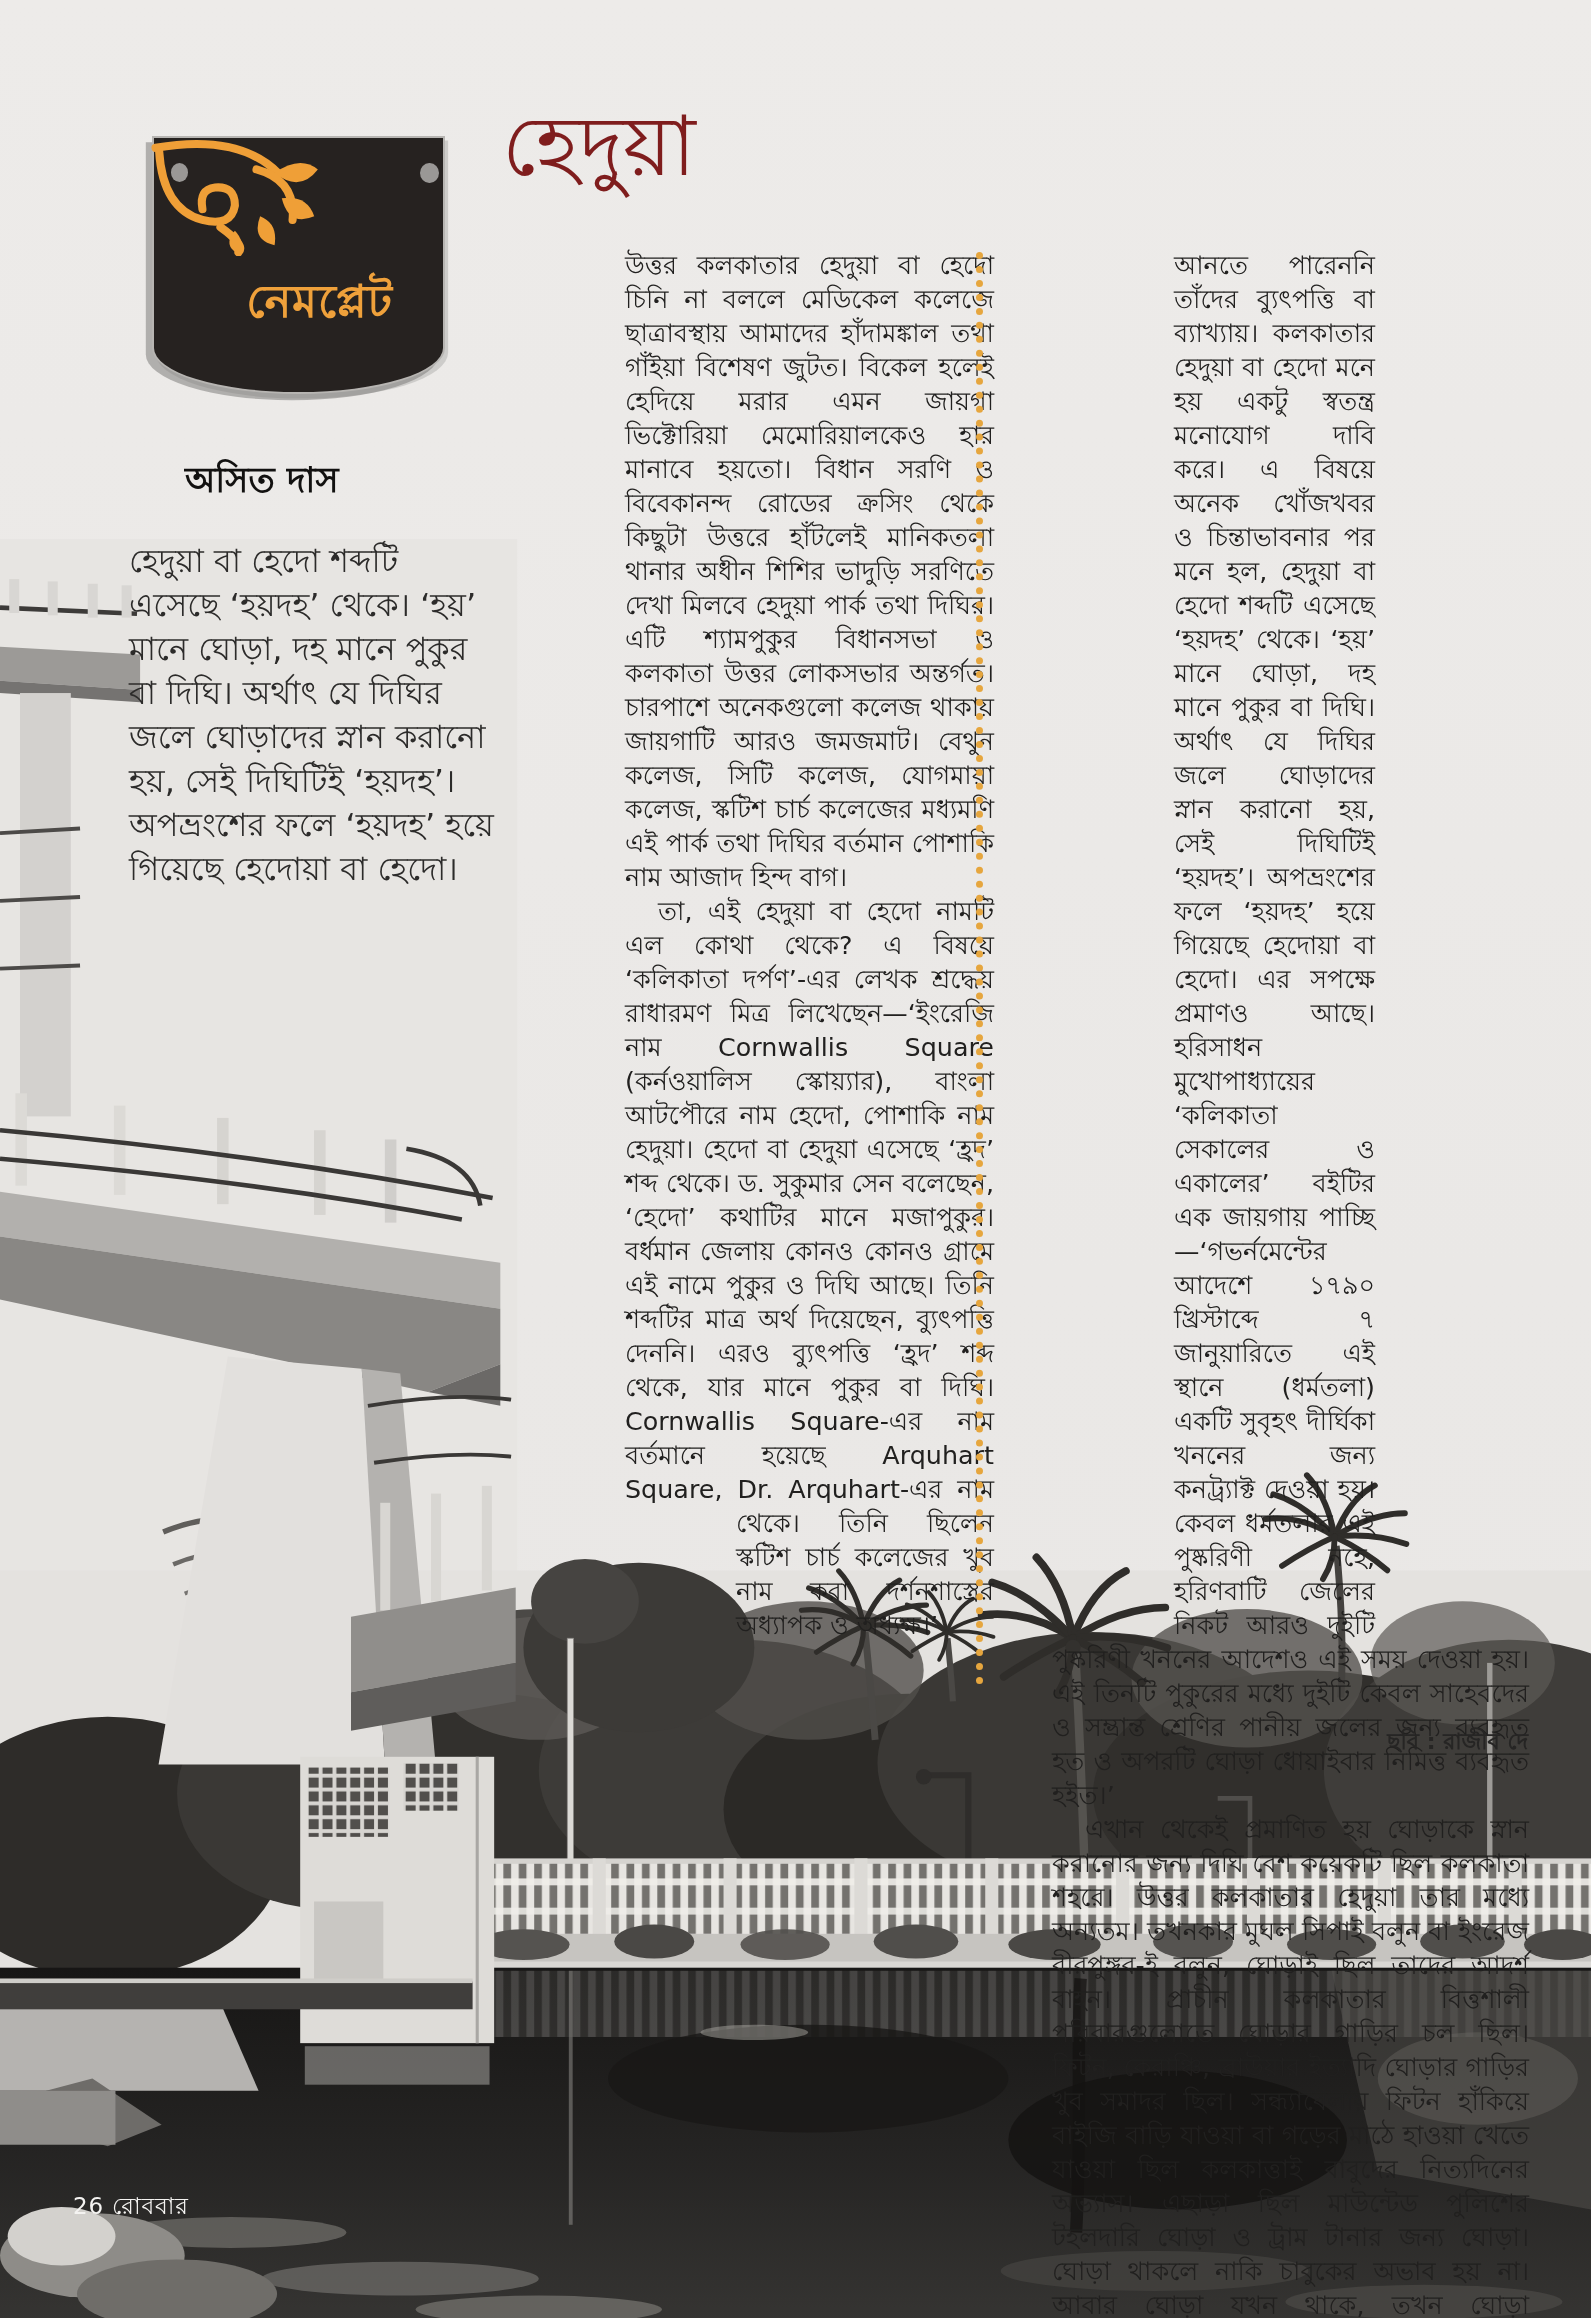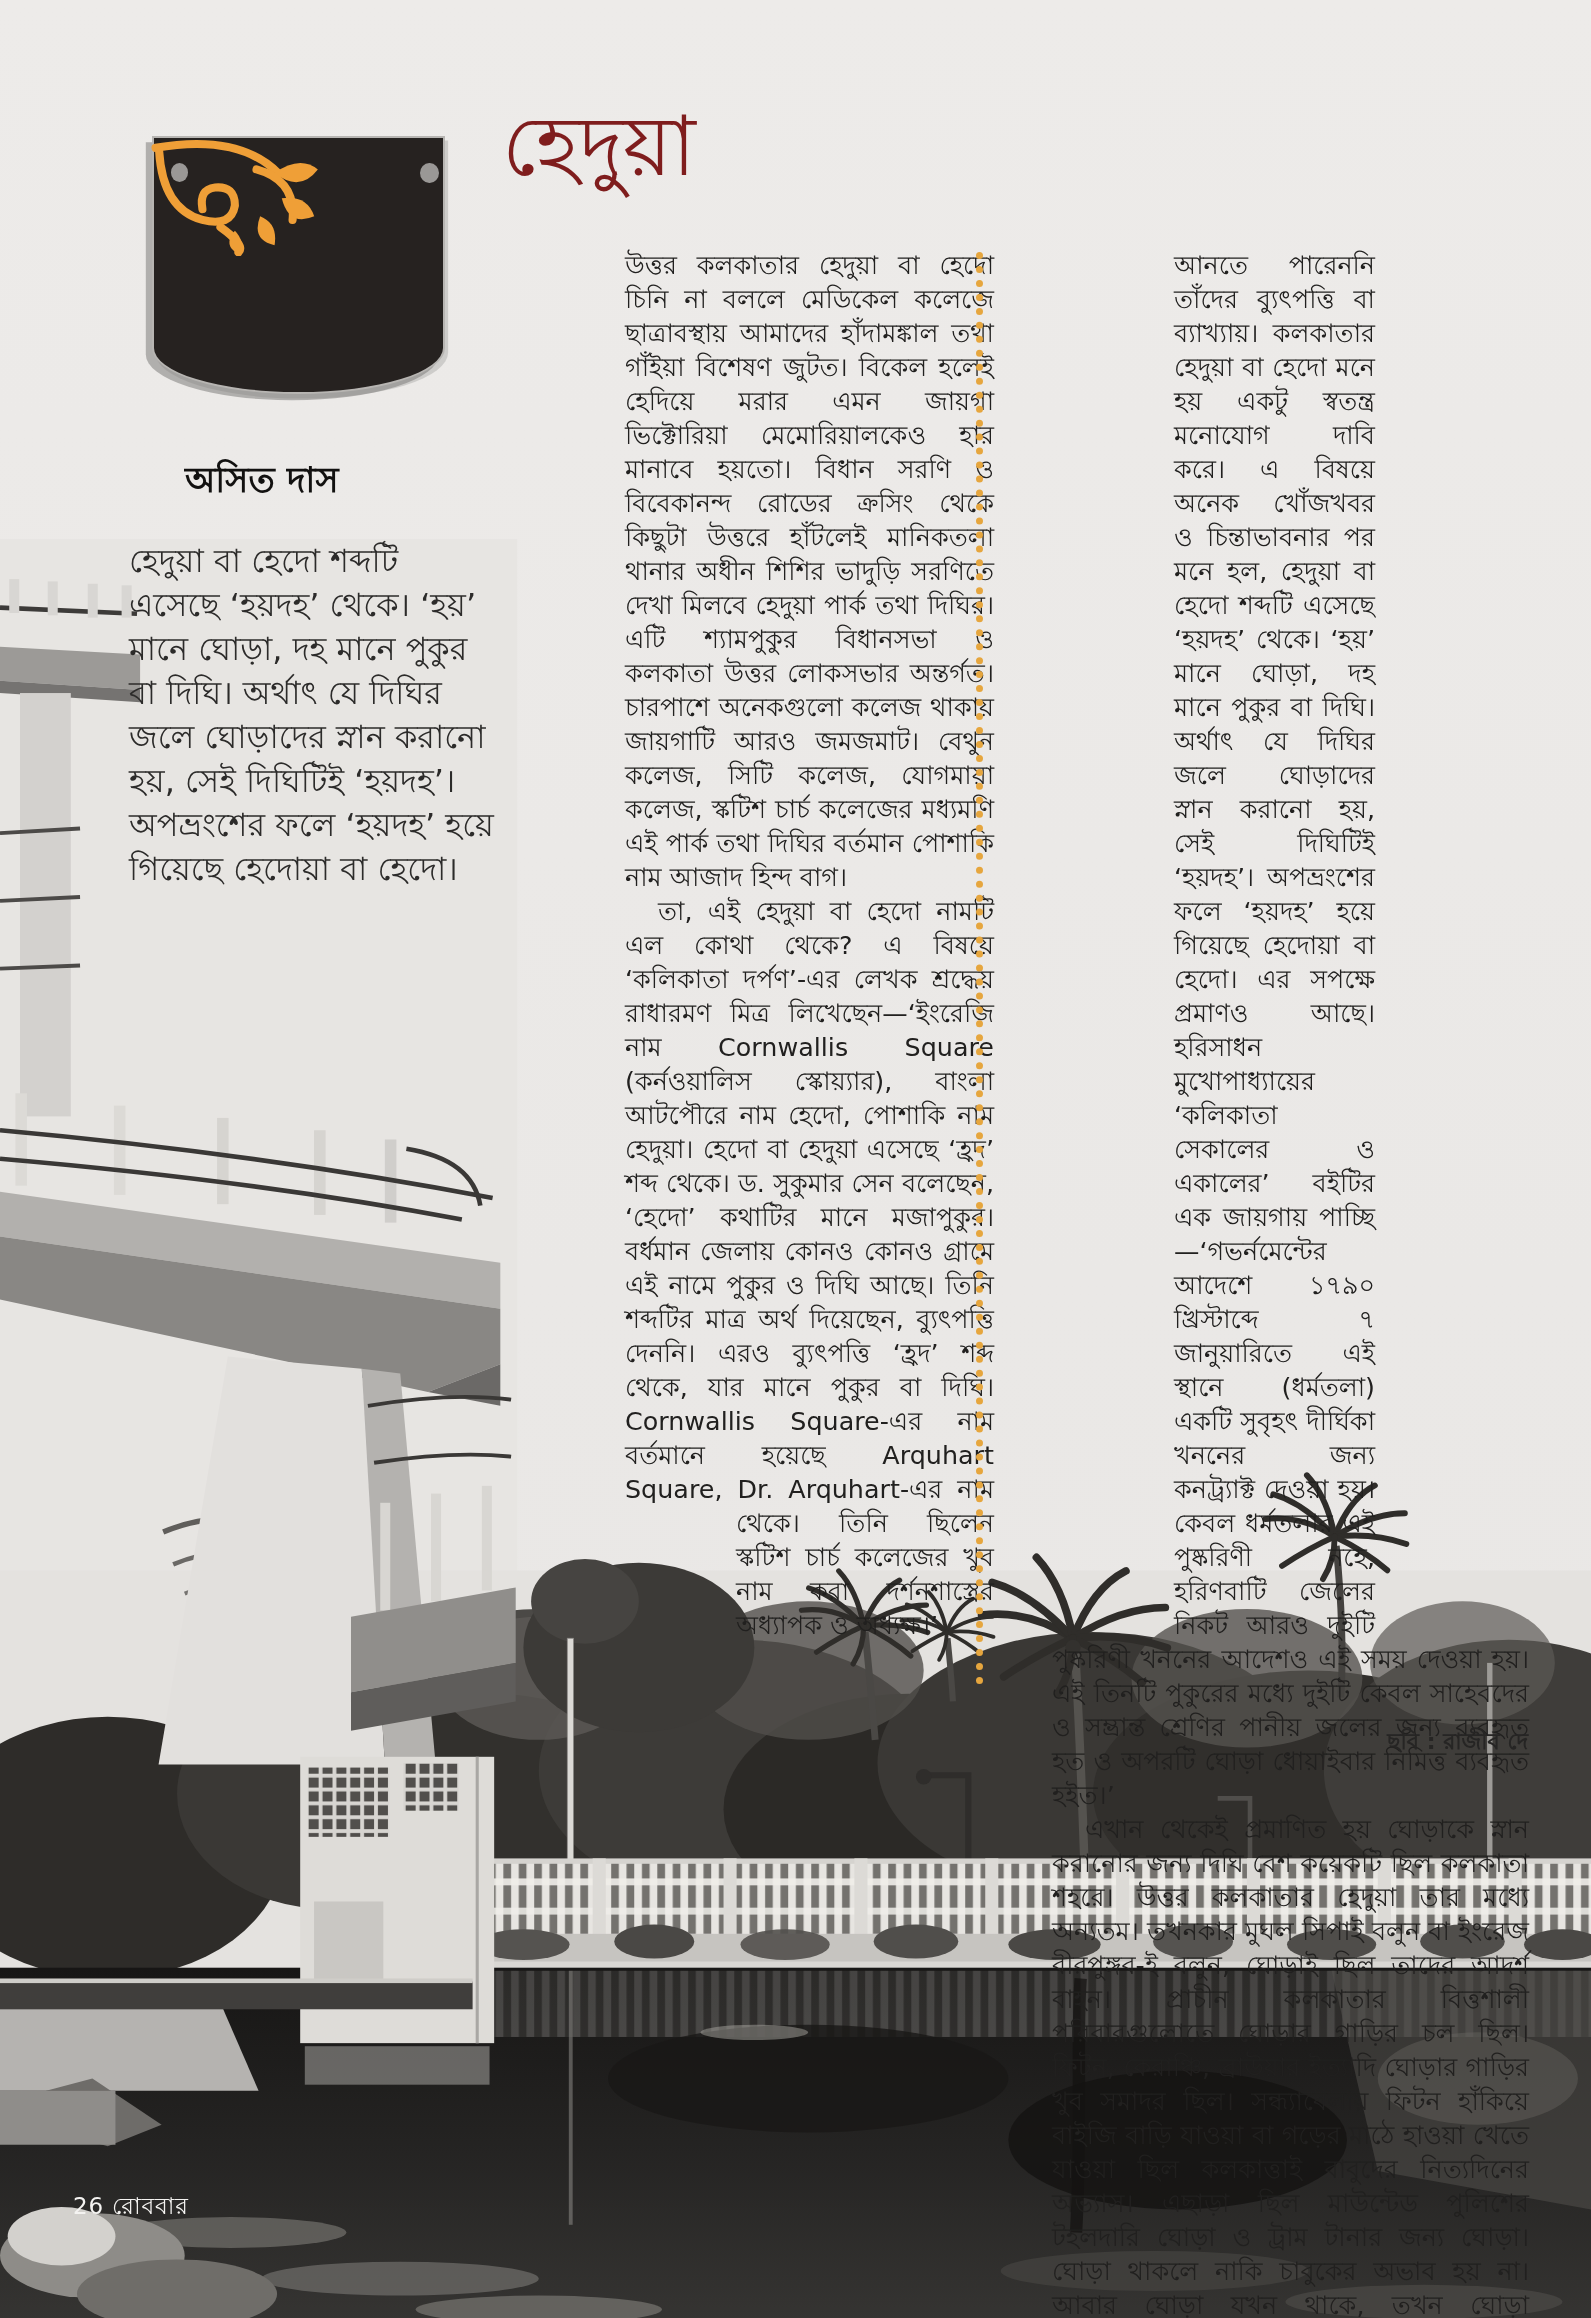--- a/index.html
+++ b/index.html
@@ -251,20 +251,21 @@
       <path d="M60,18 q22,6 20,28"></path>
       <path d="M40,50 q14,10 10,14"></path>
     </g>
     <g fill="#ef9f37">
       <path d="M70,20 q14,-10 24,-2 q-10,13 -24,2 z"></path>
       <path d="M74,34 q14,-2 18,10 q-14,6 -18,-10 z"></path>
       <path d="M62,44 q10,4 8,16 q-13,-3 -8,-16 z"></path>
       <path d="M48,52 q6,6 2,13 q-9,-5 -2,-13 z"></path>
     </g>
   </svg>
+  <div class="nameplate-label">নেমপ্লেট</div>
 </div>
 
 <h1 class="title">হেদুয়া</h1>
 <div class="author">অসিত দাস</div>
 <div class="pullquote">হেদুয়া বা হেদো শব্দটি এসেছে ‘হয়দহ’ থেকে। ‘হয়’ মানে ঘোড়া, দহ মানে পুকুর বা দিঘি। অর্থাৎ যে দিঘির জলে ঘোড়াদের স্নান করানো হয়, সেই দিঘিটিই ‘হয়দহ’। অপভ্রংশের ফলে ‘হয়দহ’ হয়ে গিয়েছে হেদোয়া বা হেদো।</div>
 
 <div class="col col1">
   <div class="shim c1-shim1"></div>
   <div class="shim c1-shim2"></div>
   <p>উত্তর কলকাতার হেদুয়া বা হেদো চিনি না বললে মেডিকেল কলেজে ছাত্রাবস্থায় আমাদের হাঁদামঙ্কাল তথা গাঁইয়া বিশেষণ জুটত। বিকেল হলেই হেদিয়ে মরার এমন জায়গা ভিক্টোরিয়া মেমোরিয়ালকেও হার মানাবে হয়তো। বিধান সরণি ও বিবেকানন্দ রোডের ক্রসিং থেকে কিছুটা উত্তরে হাঁটলেই মানিকতলা থানার অধীন শিশির ভাদুড়ি সরণিতে দেখা মিলবে হেদুয়া পার্ক তথা দিঘির। এটি শ্যামপুকুর বিধানসভা ও কলকাতা উত্তর লোকসভার অন্তর্গত। চারপাশে অনেকগুলো কলেজ থাকায় জায়গাটি আরও জমজমাট। বেথুন কলেজ, সিটি কলেজ, যোগমায়া কলেজ, স্কটিশ চার্চ কলেজের মধ্যমণি এই পার্ক তথা দিঘির বর্তমান পোশাকি নাম আজাদ হিন্দ বাগ।</p>

